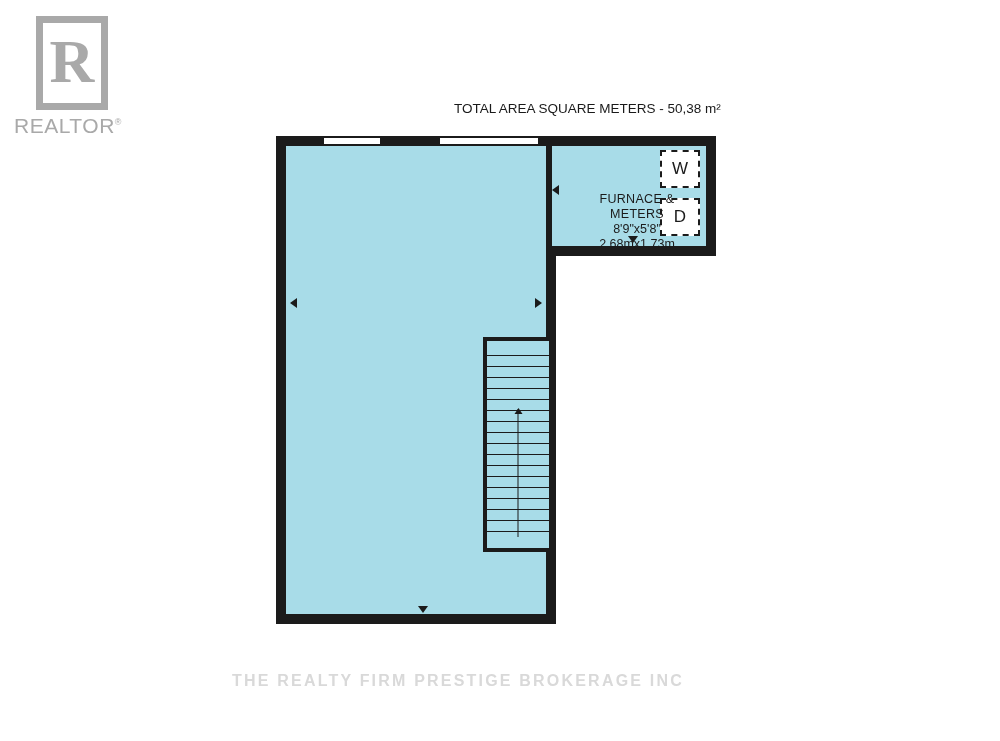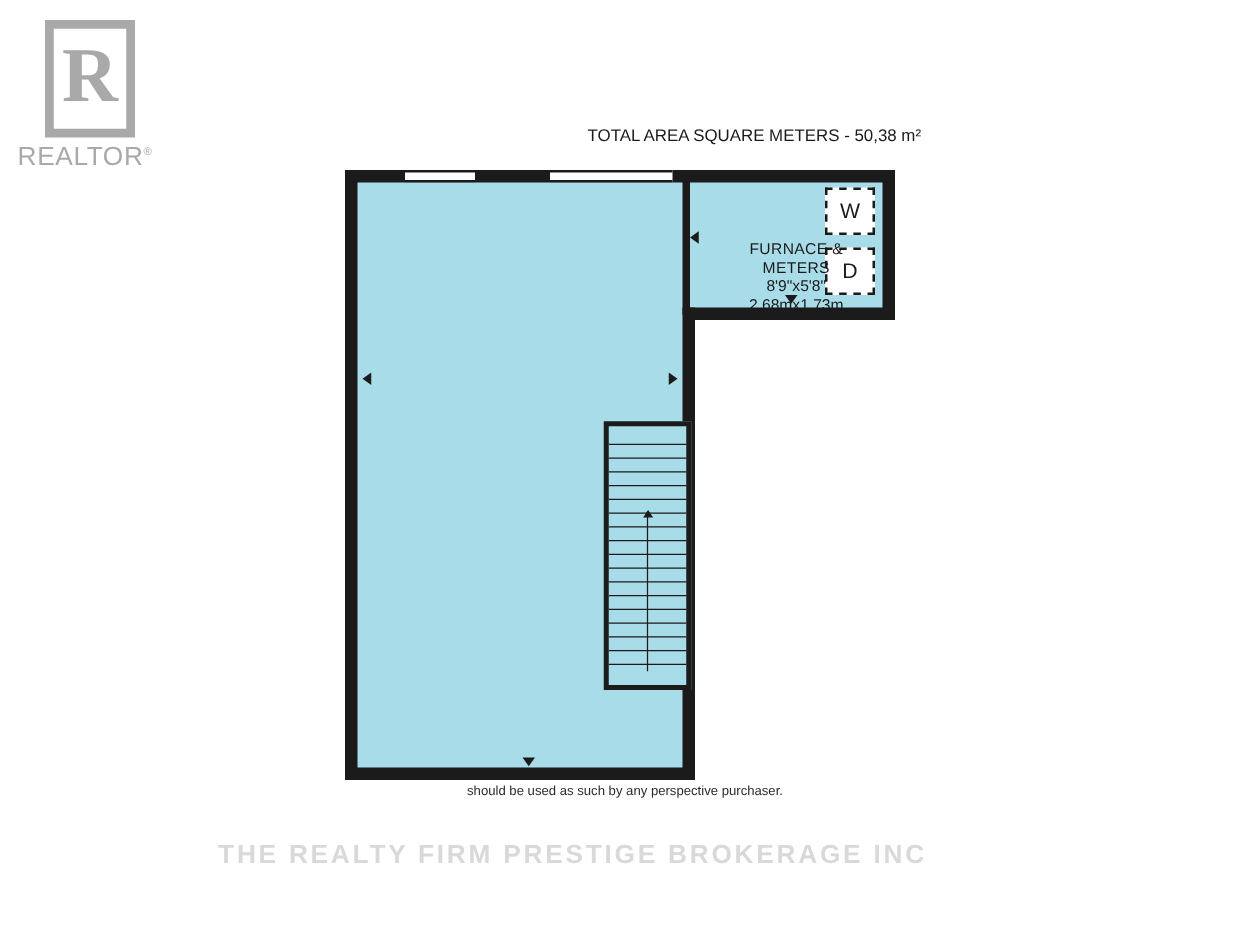--- a/index.html
+++ b/index.html
@@ -66,21 +66,21 @@
     position: absolute;
     left: 280px;
     top: 114px;
     font-size: 14px;
     color: #1a1a1a;
     letter-spacing: 0.4px;
     margin-top: 45px;
   }
   .area-block {
     position: absolute;
-    left: 470px;
+    left: 454px;
     top: 100px;
     font-size: 13.5px;
     color: #1a1a1a;
     line-height: 17px;
     white-space: nowrap;
   }
 
   
   .plan {
     position: absolute;
@@ -203,21 +203,21 @@
     color: #2a2a2a;
   }
 
   
   .watermark {
     position: absolute;
     left: 0;
     top: 672px;
     width: 916px;
     text-align: center;
-    font-size: 21px;
+    font-size: 16px;
     letter-spacing: 2.2px;
     color: #d9d9d9;
     font-weight: bold;
     font-family: "Liberation Sans", sans-serif;
   }
 </style>
 </head>
 <body>
 
 <div class="realtor-logo">
@@ -292,16 +292,15 @@
   <div class="room-label" style="left:296px; top:28px; width:130px;">
     <div class="ln1">FURNACE &amp;</div>
     <div class="ln1">METERS</div>
     <div>8'9"x5'8"</div>
     <div>2,68mx1,73m</div>
   </div>
 
 </div>
 
 <div class="disclaimer">
-  <div>should be used as such by any perspective purchaser.</div>
 </div>
 
 <div class="watermark">THE REALTY FIRM PRESTIGE BROKERAGE INC</div>
 
 </body></html>

